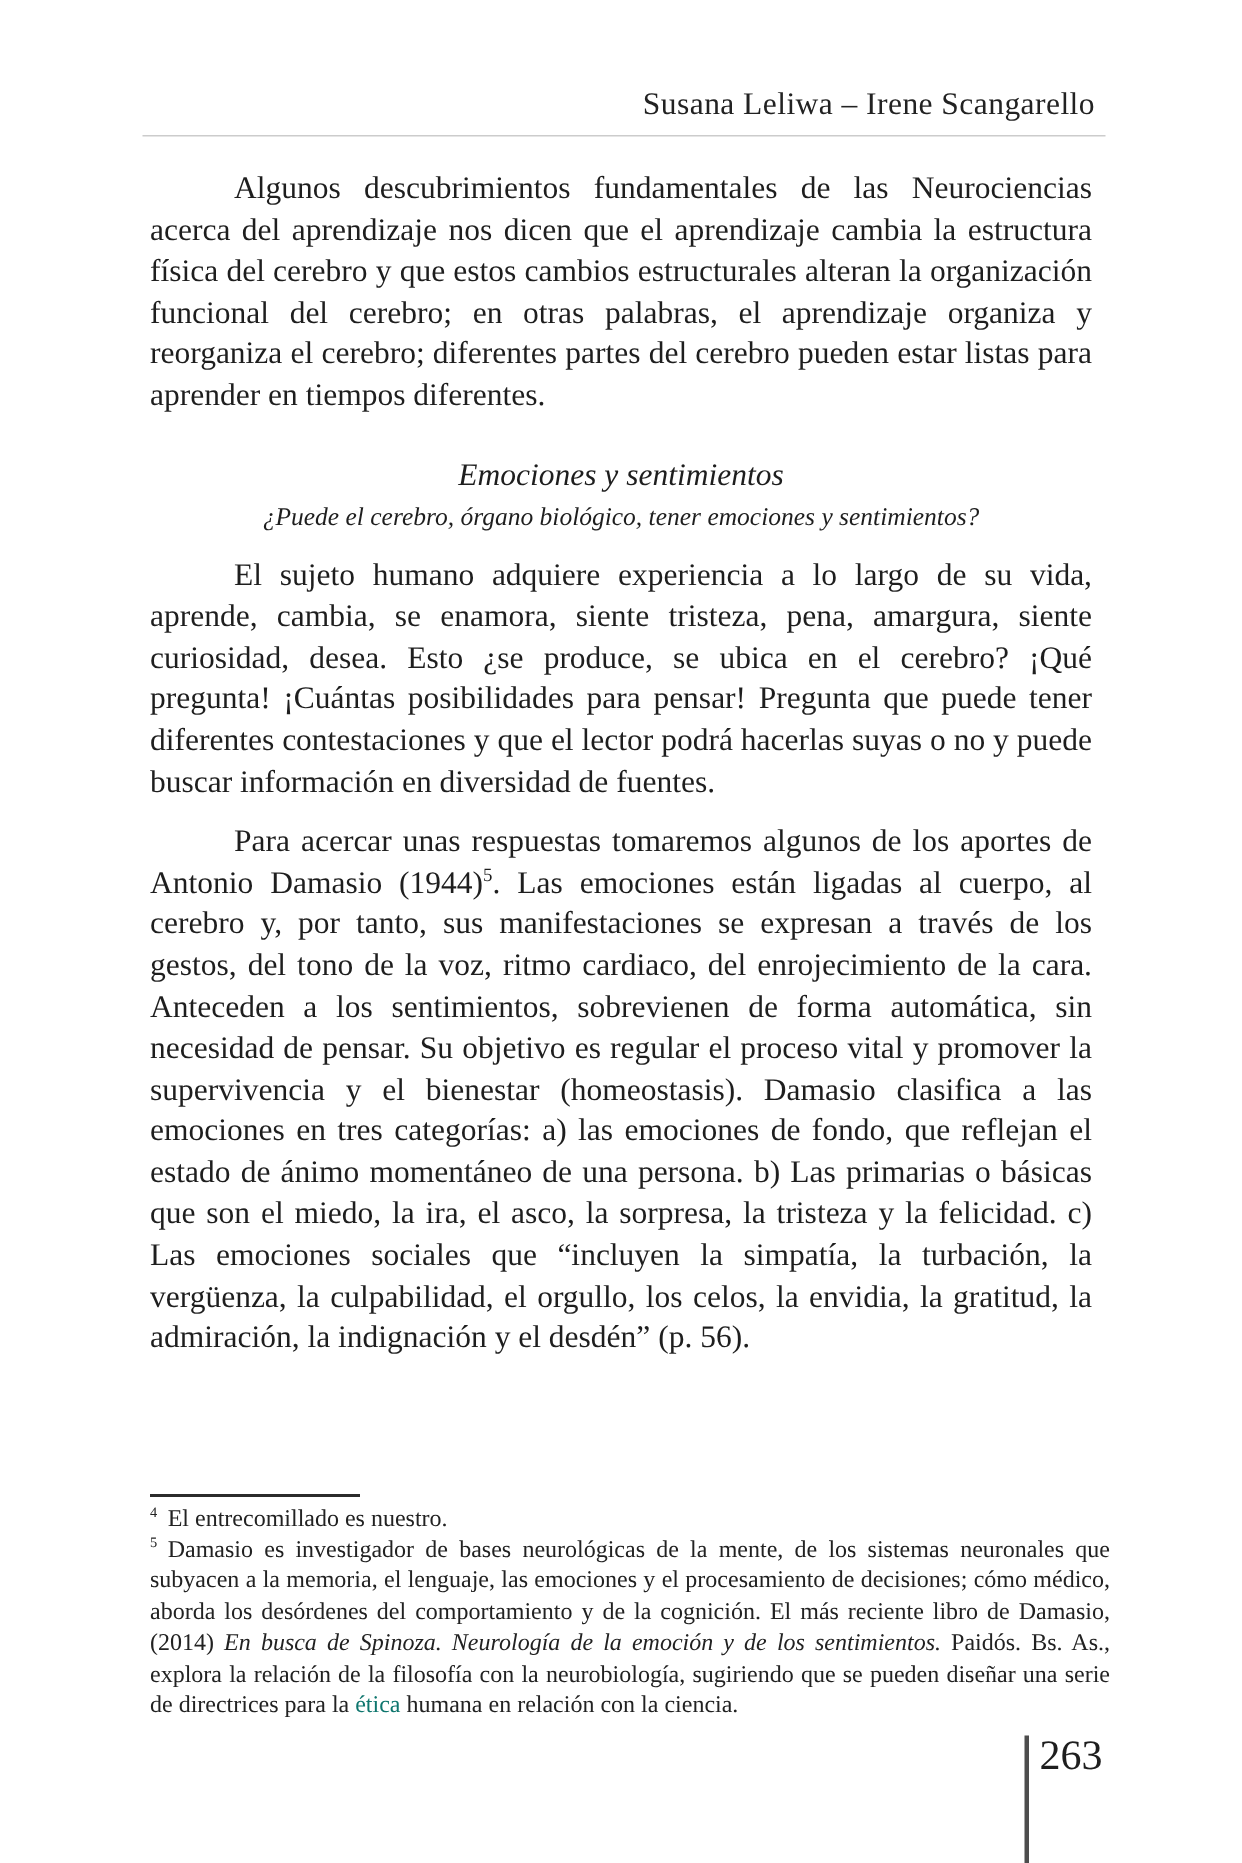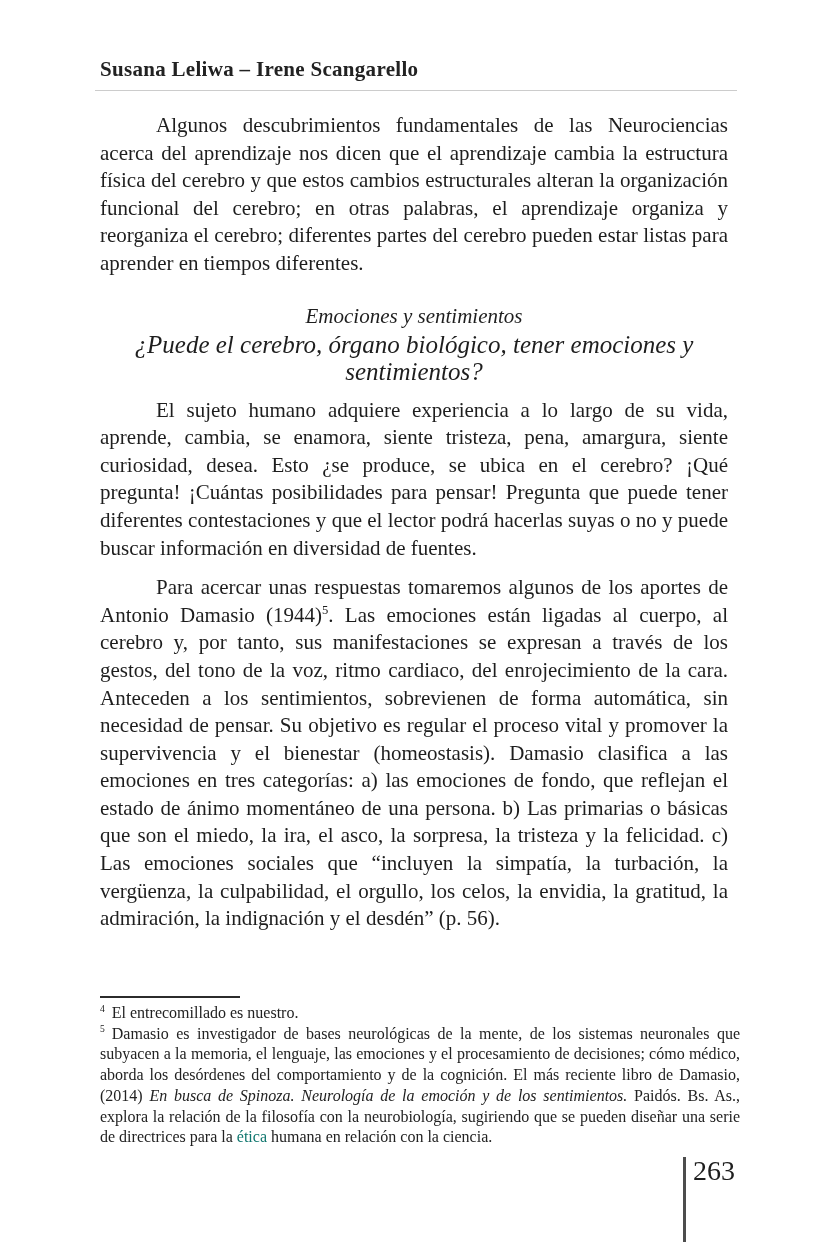--- a/index.html
+++ b/index.html
@@ -14,25 +14,24 @@
     background: #ffffff;
     overflow: hidden;
     font-family: "Liberation Serif", serif;
     color: #1e1e1e;
   }
   .running-header {
     position: absolute;
     top: 57px;
     left: 100px;
     width: 630px;
-    text-align: left;
+    text-align: right;
     font-size: 21px;
     letter-spacing: 0.3px;
     color: #222222;
-    font-weight: bold;
   }
   .header-rule {
     position: absolute;
     top: 90px;
     left: 95px;
     width: 642px;
     height: 1px;
     background: #cccccc;
   }
   .body-text {
@@ -49,21 +48,21 @@
   }
   .body-text p.indent {
     text-indent: 56px;
   }
   .section-heading {
     margin: 24px 0 12px 0;
     font-style: italic;
     text-align: center;
   }
   .heading-line1 { font-size: 21px; line-height: 29px; }
-  .heading-line2 { font-size: 25px; line-height: 27px; }
+  .heading-line2 { font-size: 17px; line-height: 27px; }
   .body-text sup, .footnotes sup {
     font-size: 60%;
     line-height: 0;
     vertical-align: super;
   }
   .footnote-rule {
     position: absolute;
     top: 996px;
     left: 100px;
     width: 140px;

